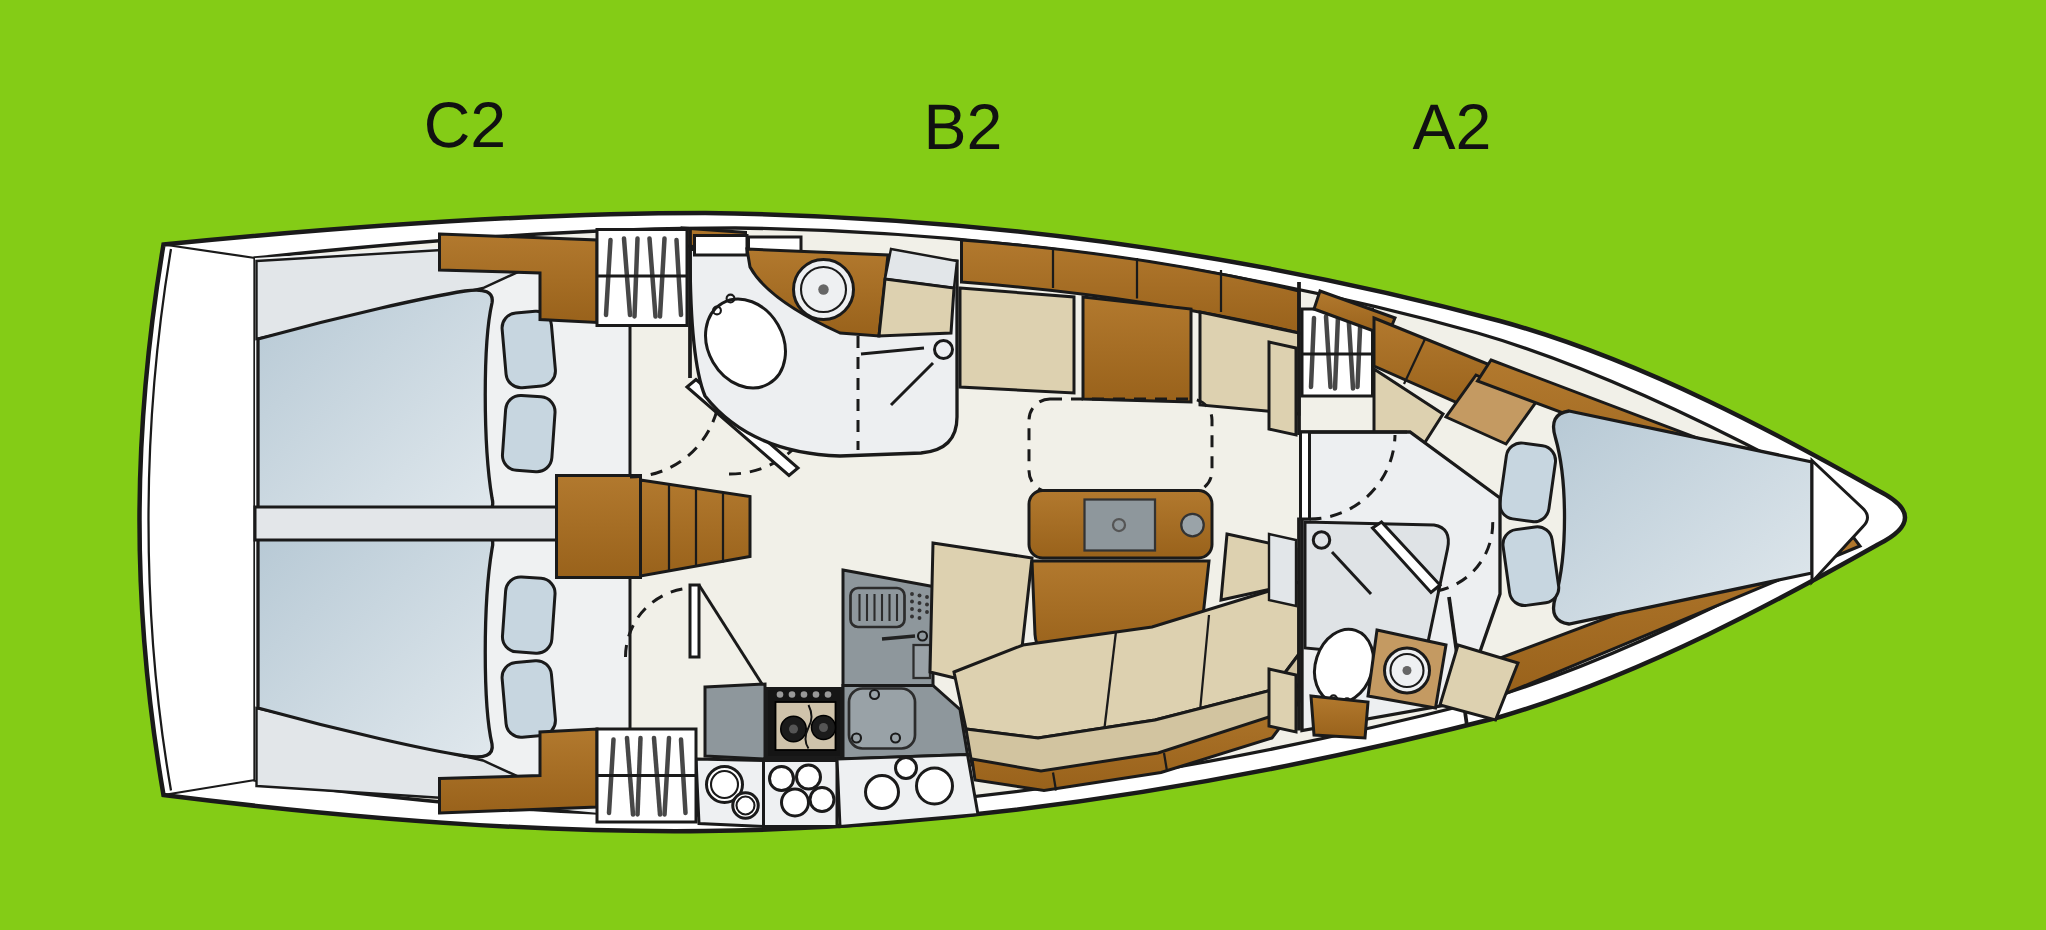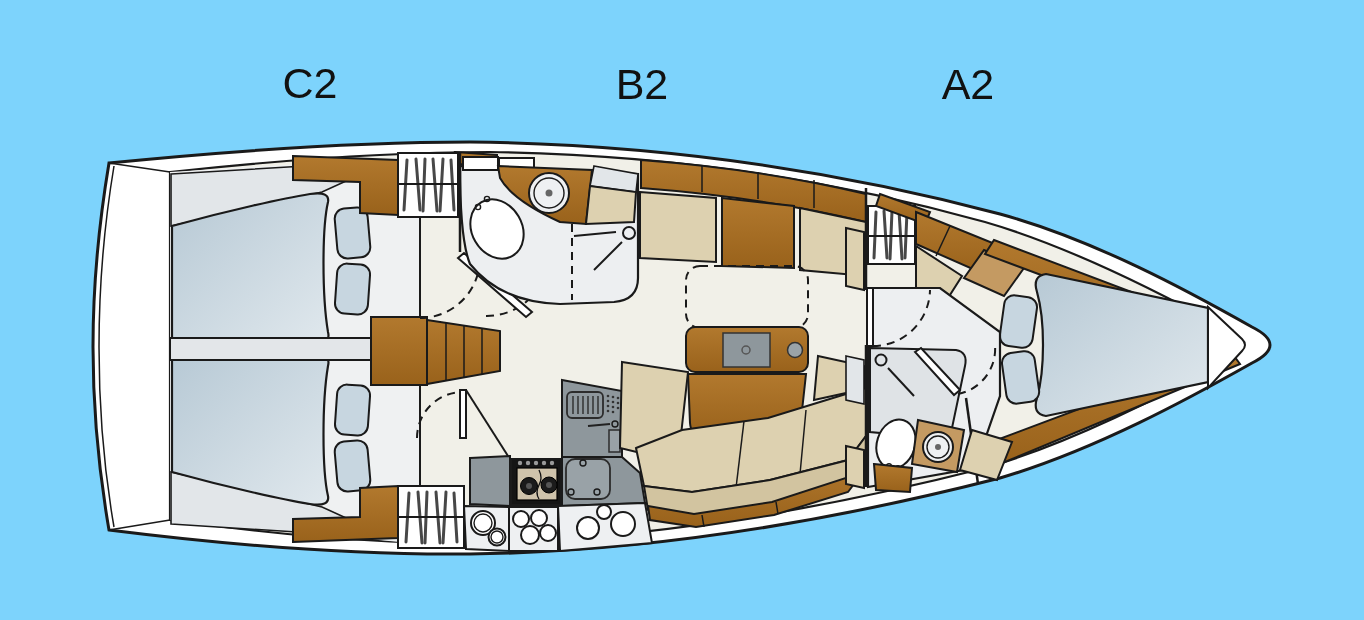--- a/index.html
+++ b/index.html
@@ -1,16 +1,16 @@
 <!DOCTYPE html>
 <html style="--outline: #1a1a1a; --wood1: #b2792e; --wood2: #99621b; --woodlight: #c49a62; --beige: #ddd1b0; --beigedark: #d2c4a0; --bed1: #b7c9d5; --bed2: #e0e8ed; --pillow: #c7d6e0; --cream: #f1f0e8; --roomgray: #edeff1; --roomlight: #eff1f2; --wedge: #e2e6e9; --band: #e3e6e9; --counter: #8e979c; --lightcounter: #eef0f2; --showergray: #dfe3e6; --stove: #151515;"><head>
 <meta charset="utf-8">
 <style>
   html,body{margin:0;padding:0;background:#fff;}
-  #stage{position:relative;width:1364px;height:620px;background:#7dd3fc;overflow:hidden;
+  #stage{position:relative;width:1364px;height:620px;background:#84cc16;overflow:hidden;
          font-family:"Liberation Sans",sans-serif;}
   svg{position:absolute;left:0;top:0;}
   .o2{stroke:var(--outline);stroke-width:2;fill:none}
   .o25{stroke:var(--outline);stroke-width:2.5;fill:none}
   .hull{fill:#fff;stroke:var(--outline);stroke-width:3}
   .inner{fill:var(--cream);stroke:var(--outline);stroke-width:2.2}
   .cab{fill:var(--roomlight);stroke:none}
   .wood{fill:url(#woodG);stroke:var(--outline);stroke-width:2}
   .woodl{fill:var(--woodlight);stroke:var(--outline);stroke-width:2}
   .beige{fill:var(--beige);stroke:var(--outline);stroke-width:2}

